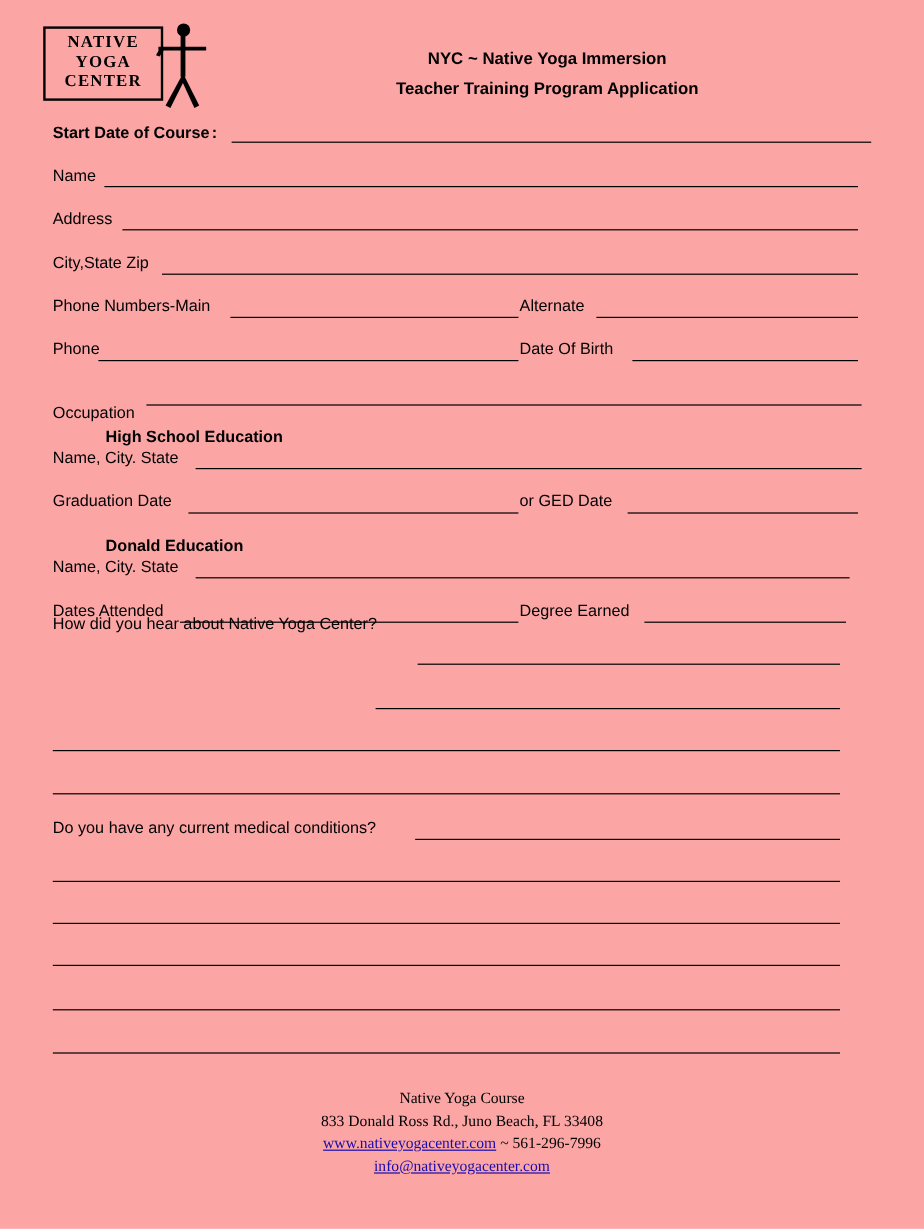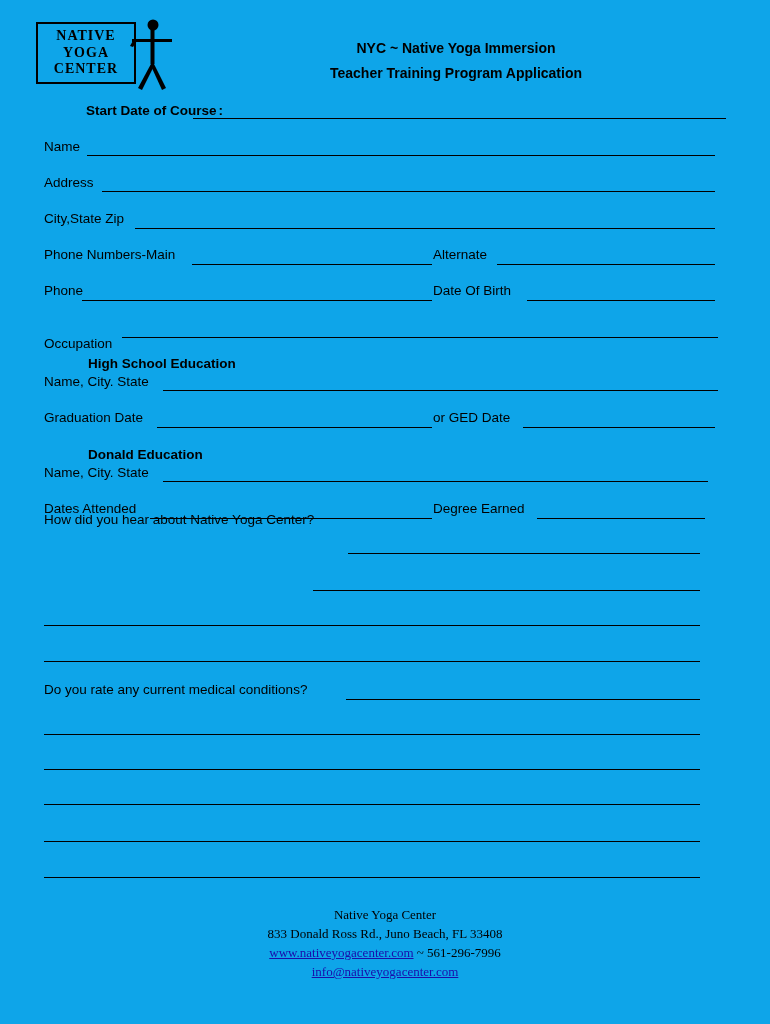--- a/index.html
+++ b/index.html
@@ -14,21 +14,21 @@
     font-family: "Liberation Sans", sans-serif;
     color: #000;
     overflow: hidden;
   }
 
   .page {
     position: absolute;
     left: 0; top: 0;
     width: 770px;
     height: 1024px;
-    background: #0ea5e9;
+    background: #fca5a5;
   }
 
   
   .header {
     position: absolute;
     left: 36px;
     top: 14px;
     width: 700px;
     height: 80px;
   }
@@ -152,21 +152,21 @@
         <path d="M6 23 L2 30 L5 31 L9 25 Z" fill="#000"></path>
       </svg>
     </div>
 
     <div class="title-block">
       <div class="title-line">NYC ~ Native Yoga Immersion</div>
       <div class="title-line">Teacher Training Program Application</div>
     </div>
   </div>
 
-  <div class="field bold" style="left:44px; top:102px;margin-left:42px;">
+  <div class="field bold" style="left:44px; top:102px;">
     <span class="label">Start Date of Course</span><span>:</span>
   </div>
   <div class="rule" style="left:193px; top:118px; width:533px;"></div>
 
   <div class="field" style="left:44px; top:138px;">
     <span class="label">Name</span>
   </div>
   <div class="rule" style="left:87px; top:155px; width:628px;"></div>
 
   <div class="field" style="left:44px; top:174px;">
@@ -235,31 +235,31 @@
   <div class="field" style="left:44px; top:511px;">
     <span class="label">How did you hear about Native Yoga Center?</span>
   </div>
   <div class="rule" style="left:348px; top:553px; width:352px;"></div>
 
   <div class="rule" style="left:313px; top:590px; width:387px;"></div>
   <div class="rule" style="left:44px; top:625px; width:656px;"></div>
   <div class="rule" style="left:44px; top:661px; width:656px;"></div>
 
   <div class="field" style="left:44px; top:681px;">
-    <span class="label">Do you rate any current medical conditions?</span>
+    <span class="label">Do you have any current medical conditions?</span>
   </div>
   <div class="rule" style="left:346px; top:699px; width:354px;"></div>
   <div class="rule" style="left:44px; top:734px; width:656px;"></div>
   <div class="rule" style="left:44px; top:769px; width:656px;"></div>
   <div class="rule" style="left:44px; top:804px; width:656px;"></div>
   <div class="rule" style="left:44px; top:841px; width:656px;"></div>
   <div class="rule" style="left:44px; top:877px; width:656px;"></div>
 
   <div class="footer">
-    <div>Native Yoga Center</div>
+    <div>Native Yoga Course</div>
     <div>833 Donald Ross Rd., Juno Beach, FL 33408</div>
     <div>
       <span class="link">www.nativeyogacenter.com</span><span> ~ </span><span>561-296-7996</span>
     </div>
     <div>
       <span class="link">info@nativeyogacenter.com</span>
     </div>
   </div>
 
 </div>

